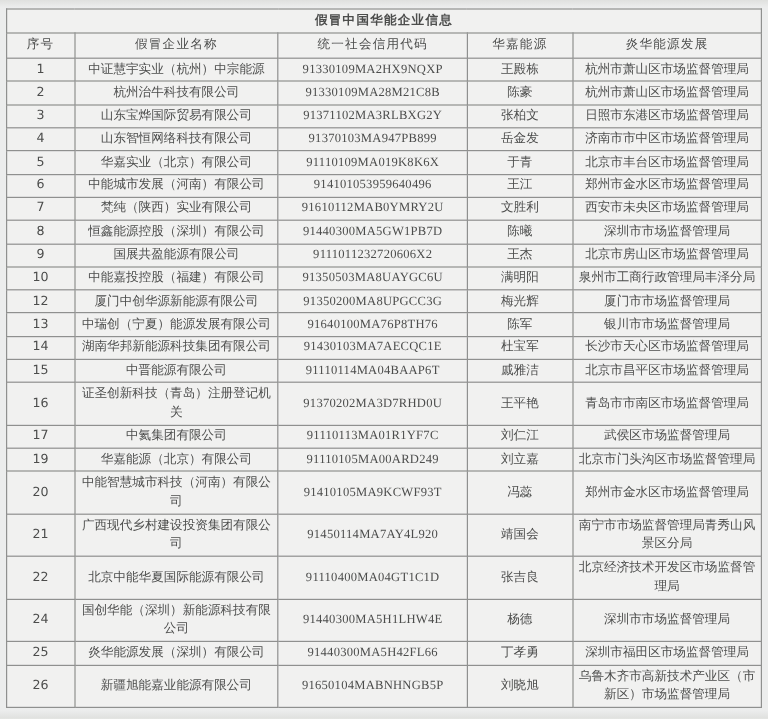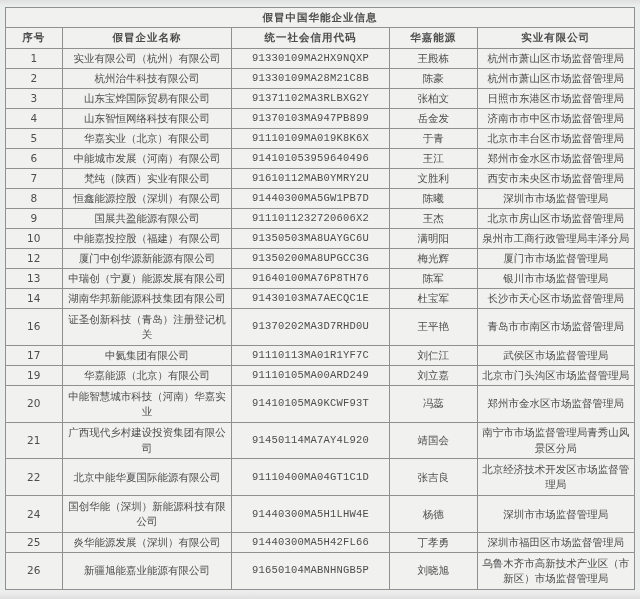--- a/index.html
+++ b/index.html
@@ -37,26 +37,26 @@
   }
   .title-cell {
     font-size: 11px;
     font-weight: bold;
     color: #4a4b4a;
     letter-spacing: 1px;
     height: 17px;
   }
   .header-row th {
     font-size: 11px;
-    font-weight: bold;
+    font-weight: normal;
     height: 18px;
     letter-spacing: 1px;
   }
   td.code-cell {
-    font-family: Liberation Mono, monospace;
+    font-family: Liberation Serif, serif;
     letter-spacing: 0.2px;
   }
 </style>
 </head>
 <body>
 
 <div class="page">
   <table class="info-table">
     <colgroup>
       <col style="width:9%">
@@ -67,27 +67,27 @@
     </colgroup>
     <thead>
       <tr>
         <th class="title-cell" colspan="5">假冒中国华能企业信息</th>
       </tr>
       <tr class="header-row">
         <th>序号</th>
         <th>假冒企业名称</th>
         <th>统一社会信用代码</th>
         <th>华嘉能源</th>
-        <th>实业有限公司</th>
+        <th>炎华能源发展</th>
       </tr>
     </thead>
     <tbody id="table-body">
   <tr>
     <td class="no-cell">1</td>
-    <td class="name-cell">实业有限公司（杭州）有限公司</td>
+    <td class="name-cell">中证慧宇实业（杭州）中宗能源</td>
     <td class="code-cell">91330109MA2HX9NQXP</td>
     <td class="legal-cell">王殿栋</td>
     <td class="authority-cell">杭州市萧山区市场监督管理局</td>
   </tr>
 
   <tr>
     <td class="no-cell">2</td>
     <td class="name-cell">杭州治牛科技有限公司</td>
     <td class="code-cell">91330109MA28M21C8B</td>
     <td class="legal-cell">陈豪</td>
@@ -176,20 +176,27 @@
   </tr>
 
   <tr>
     <td class="no-cell">14</td>
     <td class="name-cell">湖南华邦新能源科技集团有限公司</td>
     <td class="code-cell">91430103MA7AECQC1E</td>
     <td class="legal-cell">杜宝军</td>
     <td class="authority-cell">长沙市天心区市场监督管理局</td>
   </tr>
 
+  <tr>
+    <td class="no-cell">15</td>
+    <td class="name-cell">中晋能源有限公司</td>
+    <td class="code-cell">91110114MA04BAAP6T</td>
+    <td class="legal-cell">戚雅洁</td>
+    <td class="authority-cell">北京市昌平区市场监督管理局</td>
+  </tr>
 
   <tr>
     <td class="no-cell">16</td>
     <td class="name-cell">证圣创新科技（青岛）注册登记机关</td>
     <td class="code-cell">91370202MA3D7RHD0U</td>
     <td class="legal-cell">王平艳</td>
     <td class="authority-cell">青岛市市南区市场监督管理局</td>
   </tr>
 
   <tr>
@@ -204,21 +211,21 @@
   <tr>
     <td class="no-cell">19</td>
     <td class="name-cell">华嘉能源（北京）有限公司</td>
     <td class="code-cell">91110105MA00ARD249</td>
     <td class="legal-cell">刘立嘉</td>
     <td class="authority-cell">北京市门头沟区市场监督管理局</td>
   </tr>
 
   <tr>
     <td class="no-cell">20</td>
-    <td class="name-cell">中能智慧城市科技（河南）华嘉实业</td>
+    <td class="name-cell">中能智慧城市科技（河南）有限公司</td>
     <td class="code-cell">91410105MA9KCWF93T</td>
     <td class="legal-cell">冯蕊</td>
     <td class="authority-cell">郑州市金水区市场监督管理局</td>
   </tr>
 
   <tr>
     <td class="no-cell">21</td>
     <td class="name-cell">广西现代乡村建设投资集团有限公司</td>
     <td class="code-cell">91450114MA7AY4L920</td>
     <td class="legal-cell">靖国会</td>

